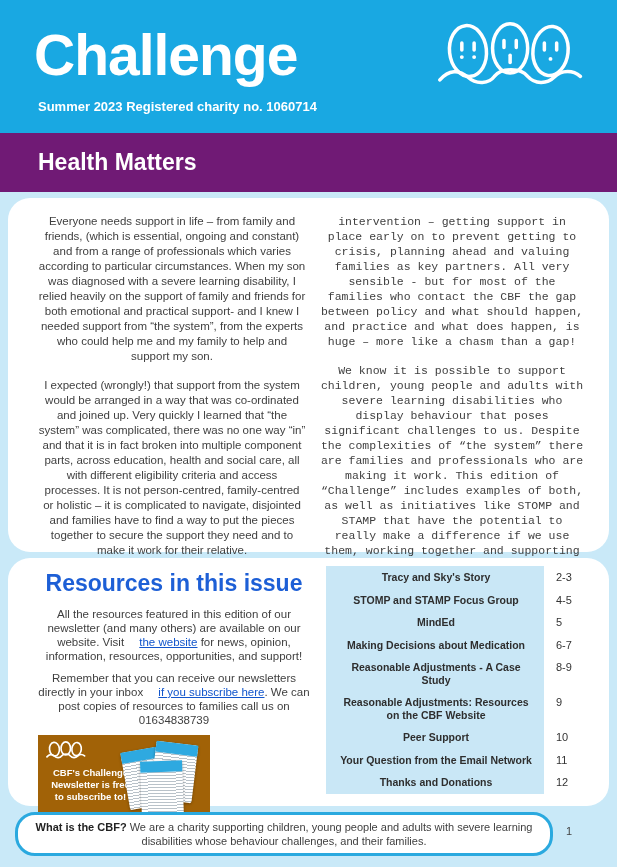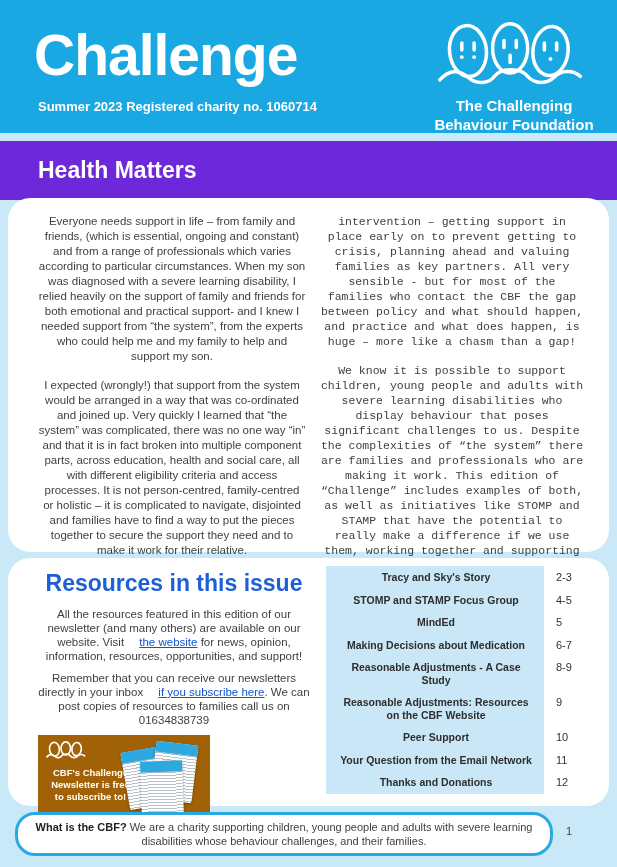--- a/index.html
+++ b/index.html
@@ -8,21 +8,21 @@
 
   
   .header{position:absolute;top:0;left:0;width:617px;height:133px;background:#19a8e2;}
   .masthead-title{position:absolute;left:34px;top:22px;font-size:57px;font-weight:bold;color:#ffffff;letter-spacing:-1px;}
   .masthead-sub{position:absolute;left:38px;top:99px;font-size:13px;font-weight:bold;color:#ffffff;}
   .logo{position:absolute;left:428px;top:22px;width:172px;color:#ffffff;}
   .logo svg{display:block;margin-left:8px;}
   .logo-text{font-size:15px;font-weight:bold;line-height:19px;margin-top:2px;}
 
   
-  .banner{position:absolute;top:133px;left:0;width:617px;height:59px;background:#6d28d9;margin-top:8px;}
+  .banner{position:absolute;top:133px;left:0;width:617px;height:59px;background:#701a75;}
   .banner-title{position:absolute;left:38px;top:16px;font-size:23px;font-weight:bold;color:#ffffff;}
   .banner-online{position:absolute;left:417px;top:11px;font-size:12.5px;font-weight:bold;color:#f2e28c;line-height:17px;}
   .banner-online a{color:#f2e28c;text-decoration:none;}
 
   
   .card{position:absolute;left:8px;width:601px;background:#ffffff;border-radius:22px;}
   .card1{top:198px;height:354px;}
   .card2{top:558px;height:248px;}
 
   .col{position:absolute;top:16px;width:268px;font-size:11.5px;line-height:15px;color:#3f3f3f;}
@@ -80,24 +80,20 @@
           <path d="M29 24 v8 M43 24 v8" stroke-width="4"></path>
             <circle cx="29" cy="40" r="2.2" fill="#fff" stroke="none"></circle>
             <circle cx="43" cy="40" r="2.2" fill="#fff" stroke="none"></circle>
           <path d="M77 21 v8 M91 21 v8" stroke-width="4"></path>
             <path d="M84 38 v8" stroke-width="4"></path>
           <path d="M123 24 v8 M137 24 v8" stroke-width="4"></path>
             <circle cx="130" cy="42" r="2.2" fill="#fff" stroke="none"></circle>
           <path d="M4 66 C14 54 26 54 36 63 C46 72 60 70 66 62 C74 52 96 52 104 62 C112 71 126 71 134 63 C143 54 156 55 164 62" stroke-width="4"></path>
         </svg>
       </span>
-      <div class="logo-text">
-        <div>The Challenging</div>
-        <div>Behaviour Foundation</div>
-      </div>
     </div>
   </div>
 
   <div class="banner">
     <div class="banner-title">Health Matters</div>
   </div>
 
   <div class="card card1">
     <div class="col col-left">
       <p>Everyone needs support in life – from family and friends, (which is essential, ongoing and constant) and from a range of professionals which varies according to particular circumstances. When my son was diagnosed with a severe learning disability, I relied heavily on the support of family and friends for both emotional and practical support- and I knew I needed support from “the system”, from the experts who could help me and my family to help and support my son.</p>

